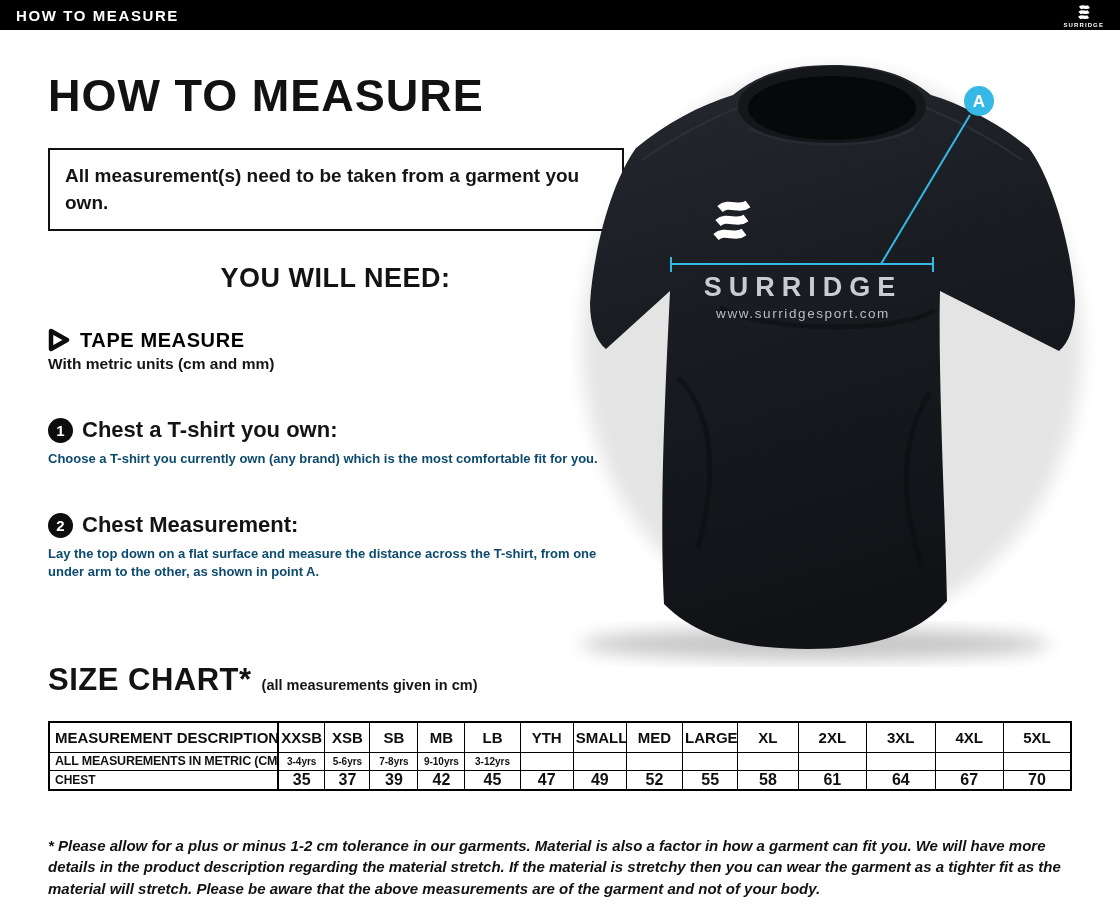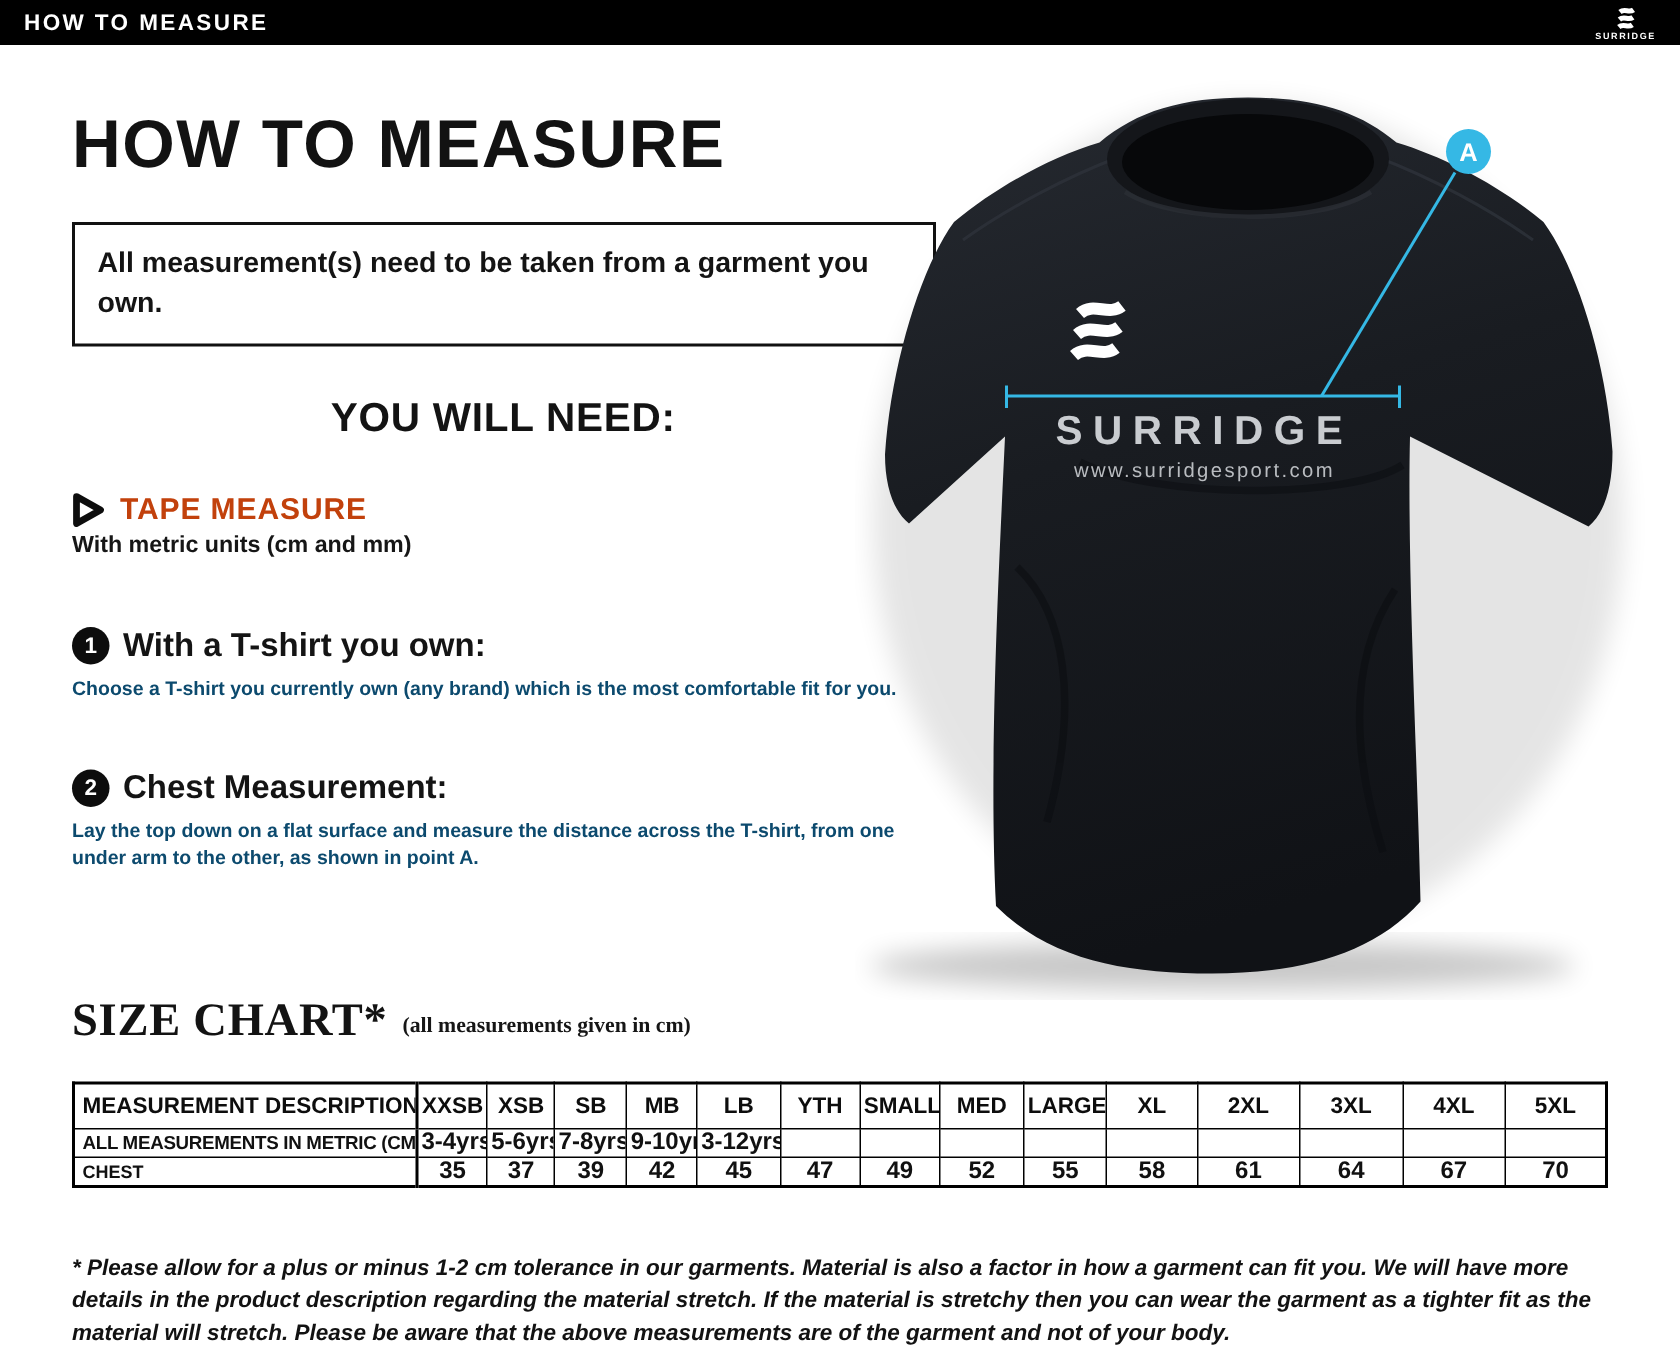--- a/index.html
+++ b/index.html
@@ -20,45 +20,45 @@
 
   h1.page-title { margin-top:40px; font-size:45px; font-weight:800; letter-spacing:1px; color:#121212; }
 
   .notice-box { margin-top:26px; width:576px; border:2px solid #111; padding:13px 15px; }
   .notice-box p { font-size:19px; font-weight:700; line-height:1.4; color:#141414; }
 
   .need-heading { margin-top:32px; font-size:27px; font-weight:800; letter-spacing:0.5px; color:#131313;text-align:center; }
 
   .need-item { margin-top:34px; }
   .need-item-head { display:flex; align-items:center; gap:10px; }
-  .need-item-title { font-size:20px; font-weight:800; letter-spacing:0.6px; color:#c2410c; }
+  .need-item-title { font-size:20px; font-weight:800; letter-spacing:0.6px; color:#000000; }
   .need-item-desc { font-size:15.5px; font-weight:700; margin-top:3px; color:#161616; }
   .tri-icon svg { display:block; }
 
   .step { margin-top:44px; }
   .step-head { display:flex; align-items:center; gap:9px; }
   .step-num { width:25px; height:25px; border-radius:50%; background:#0d0d0d; color:#fff;
               display:flex; align-items:center; justify-content:center;
               font-size:15px; font-weight:800; flex:0 0 auto; }
   .step-title { font-size:22px; font-weight:800; color:#141414; }
   .step-desc { margin-top:7px; font-size:13px; font-weight:700; line-height:1.38; width:565px; color:#0c4a6e; }
 
   
-  .size-chart-head { position:absolute; left:48px; top:632px; display:flex; align-items:flex-end; gap:10px;font-family:Liberation Serif, serif; }
+  .size-chart-head { position:absolute; left:48px; top:632px; display:flex; align-items:flex-end; gap:10px; }
   .size-chart-title { font-size:31px; font-weight:800; letter-spacing:0.5px; color:#131313; }
   .size-chart-sub { font-size:14.5px; font-weight:700; padding-bottom:5px; color:#161616; }
 
   .table-wrap { position:absolute; left:48px; top:691px; width:1024px; }
   table.size-table { width:100%; border-collapse:collapse; table-layout:fixed; border:2px solid #000; }
   .size-table th, .size-table td { border:1px solid #000; text-align:center; vertical-align:middle;
          overflow:hidden; white-space:nowrap; padding:0 2px; }
   .size-table thead th { height:30px; font-size:15px; font-weight:700; color:#0d0d0d; }
   .size-table thead th:first-child, .size-table td:first-child { text-align:left; padding-left:5px; border-right:2px solid #000; }
   .size-table tbody tr td { height:18px; font-size:16px; font-weight:600; }
-  .size-table tbody tr.metric-row td { font-size:16px; font-weight:700; }
+  .size-table tbody tr.metric-row td { font-size:10px; font-weight:700; }
   .size-table tbody tr.metric-row td:first-child { font-size:12.5px; font-weight:800; letter-spacing:-0.2px; }
   .size-table tbody tr.chest-row td:first-child { font-size:12px; font-weight:600; }
 
   .footnote { position:absolute; left:48px; top:805px; width:1035px;
               font-size:15px; font-weight:700; font-style:italic; line-height:1.42; color:#121212; }
 
   
   .tshirt-fig { position:absolute; left:570px; top:18px; width:530px; height:620px; }
 </style>
 </head>
@@ -100,21 +100,21 @@
           </span>
           <span class="need-item-title">TAPE MEASURE</span>
         </div>
         <div class="need-item-desc">With metric units (cm and mm)</div>
       </div>
 
 
       <div class="step">
         <div class="step-head">
           <span class="step-num">1</span>
-          <span class="step-title">With a T-shirt you own:</span>
+          <span class="step-title">Chest a T-shirt you own:</span>
         </div>
         <div class="step-desc">Choose a T-shirt you currently own (any brand) which is the most comfortable fit for you.</div>
       </div>
 
       <div class="step">
         <div class="step-head">
           <span class="step-num">2</span>
           <span class="step-title">Chest Measurement:</span>
         </div>
         <div class="step-desc">Lay the top down on a flat surface and measure the distance across the T-shirt, from one under arm to the other, as shown in point A.</div>

